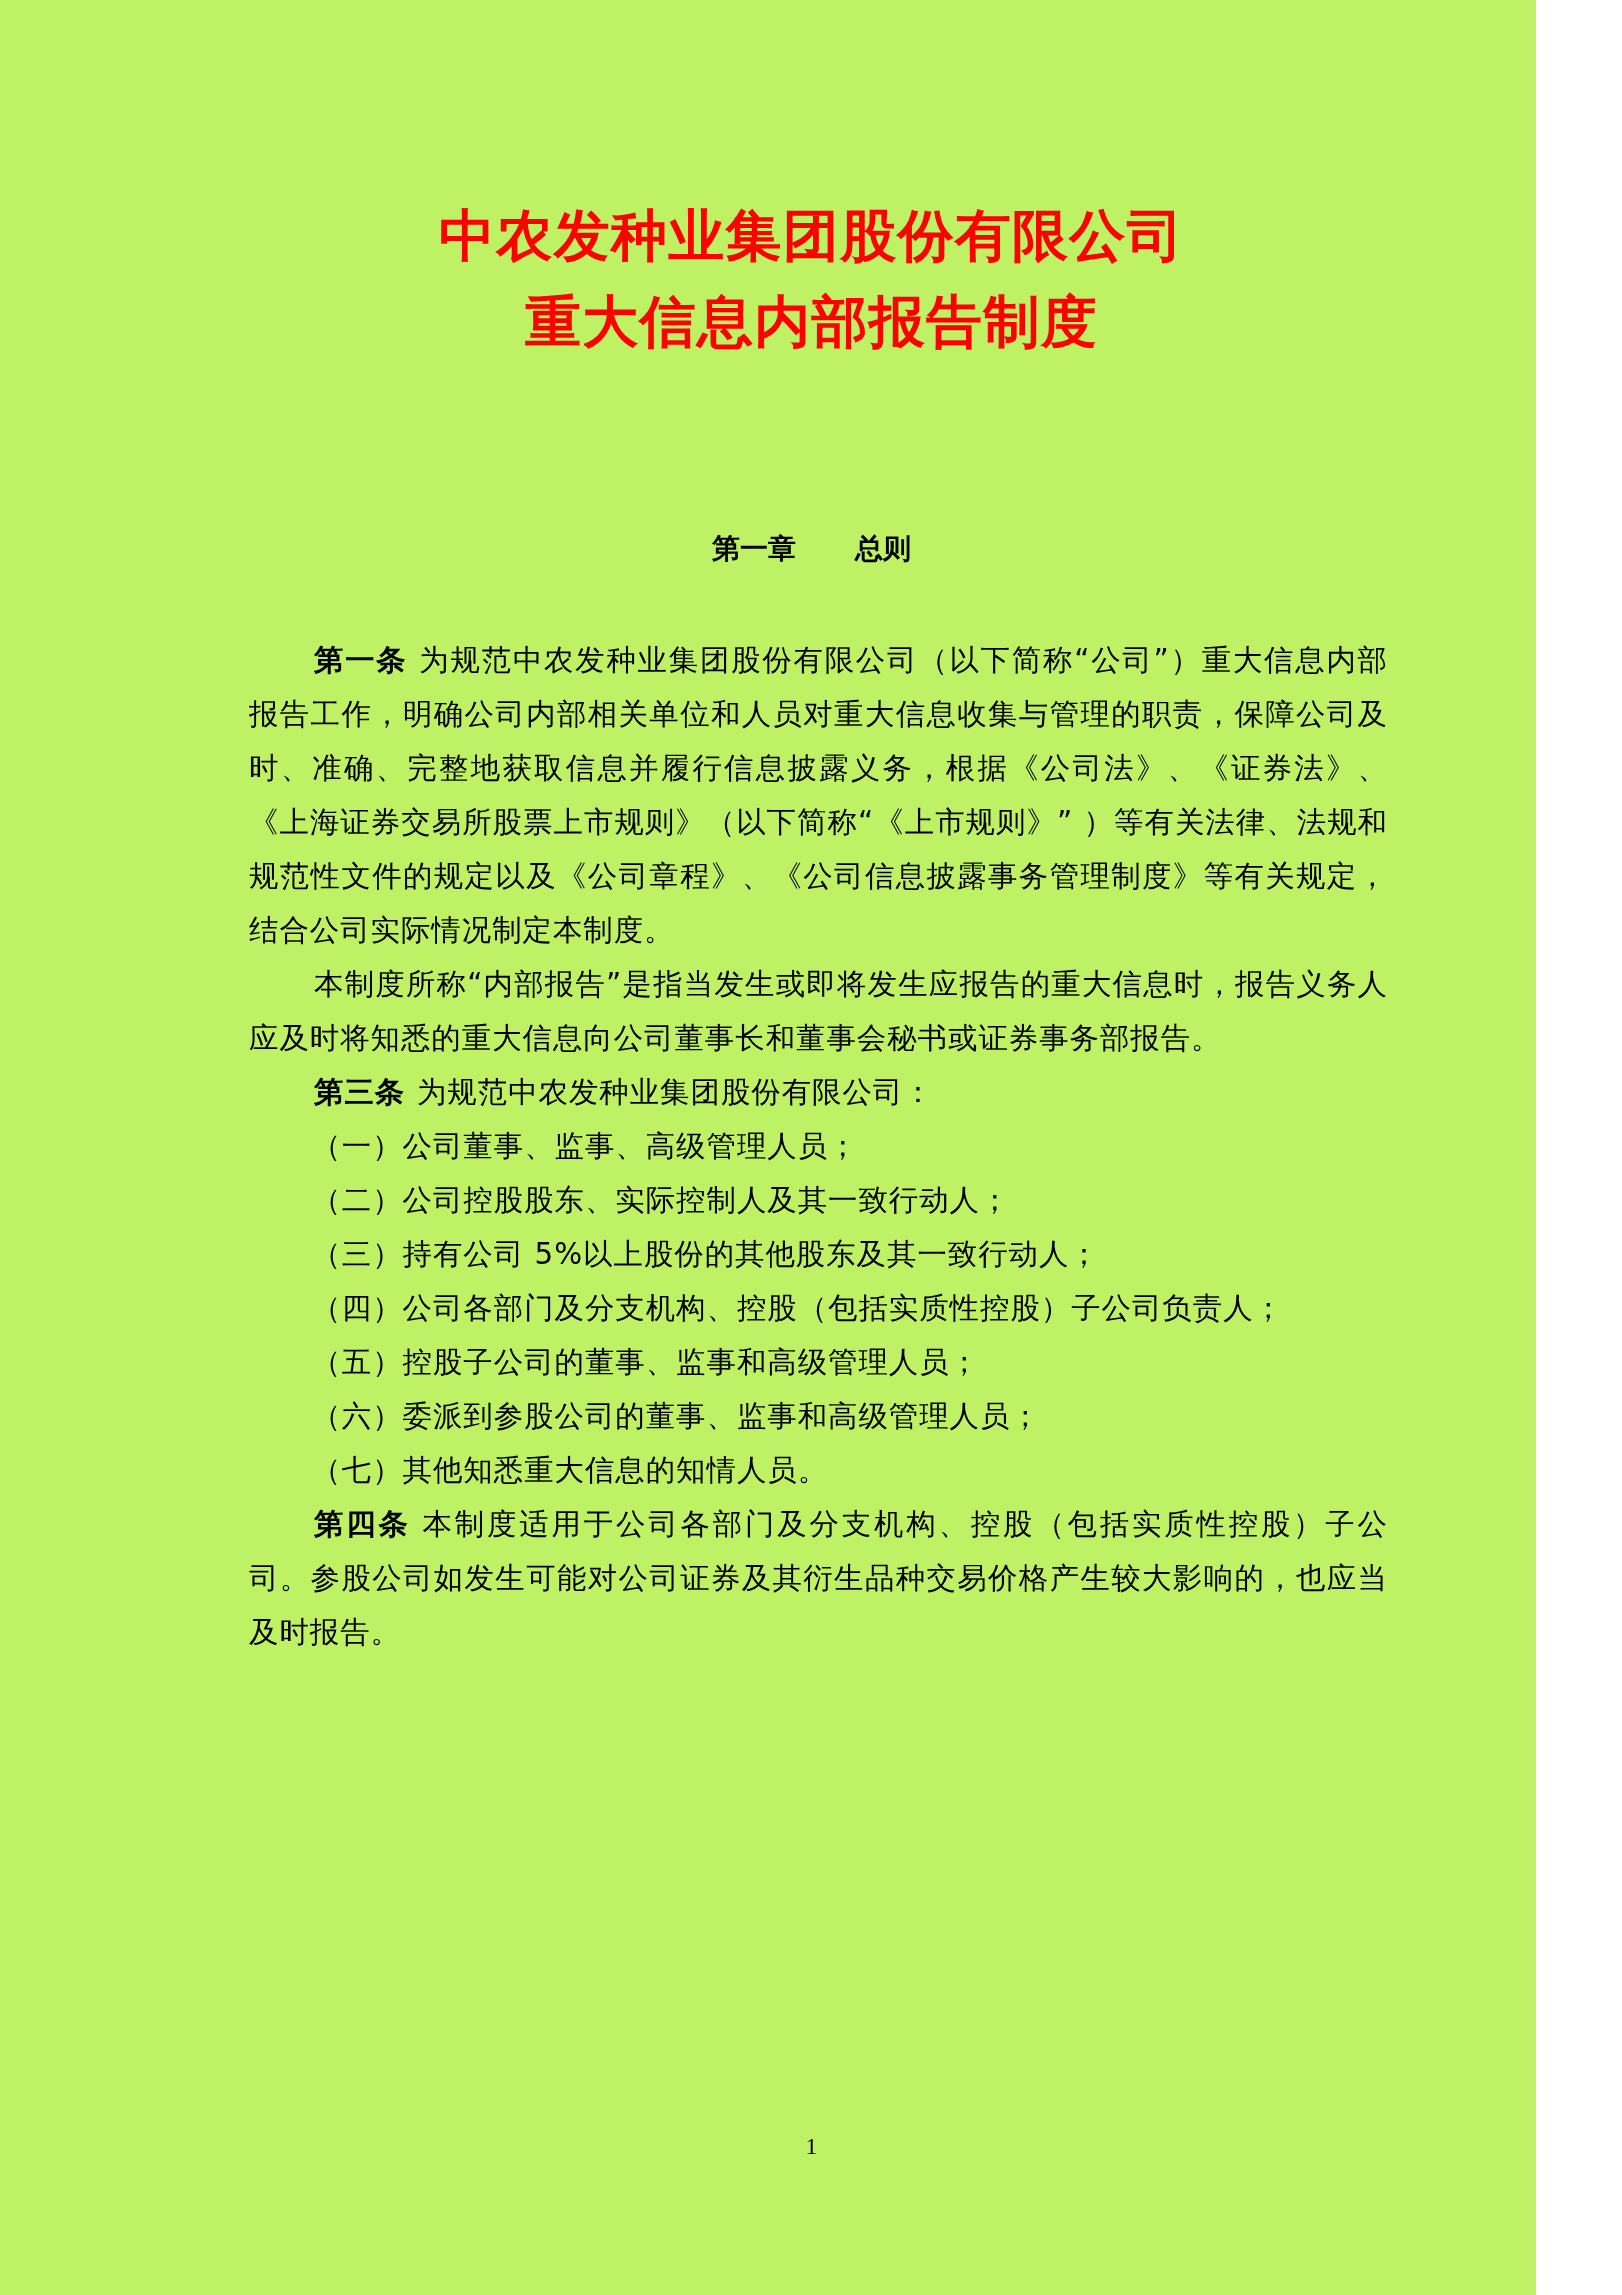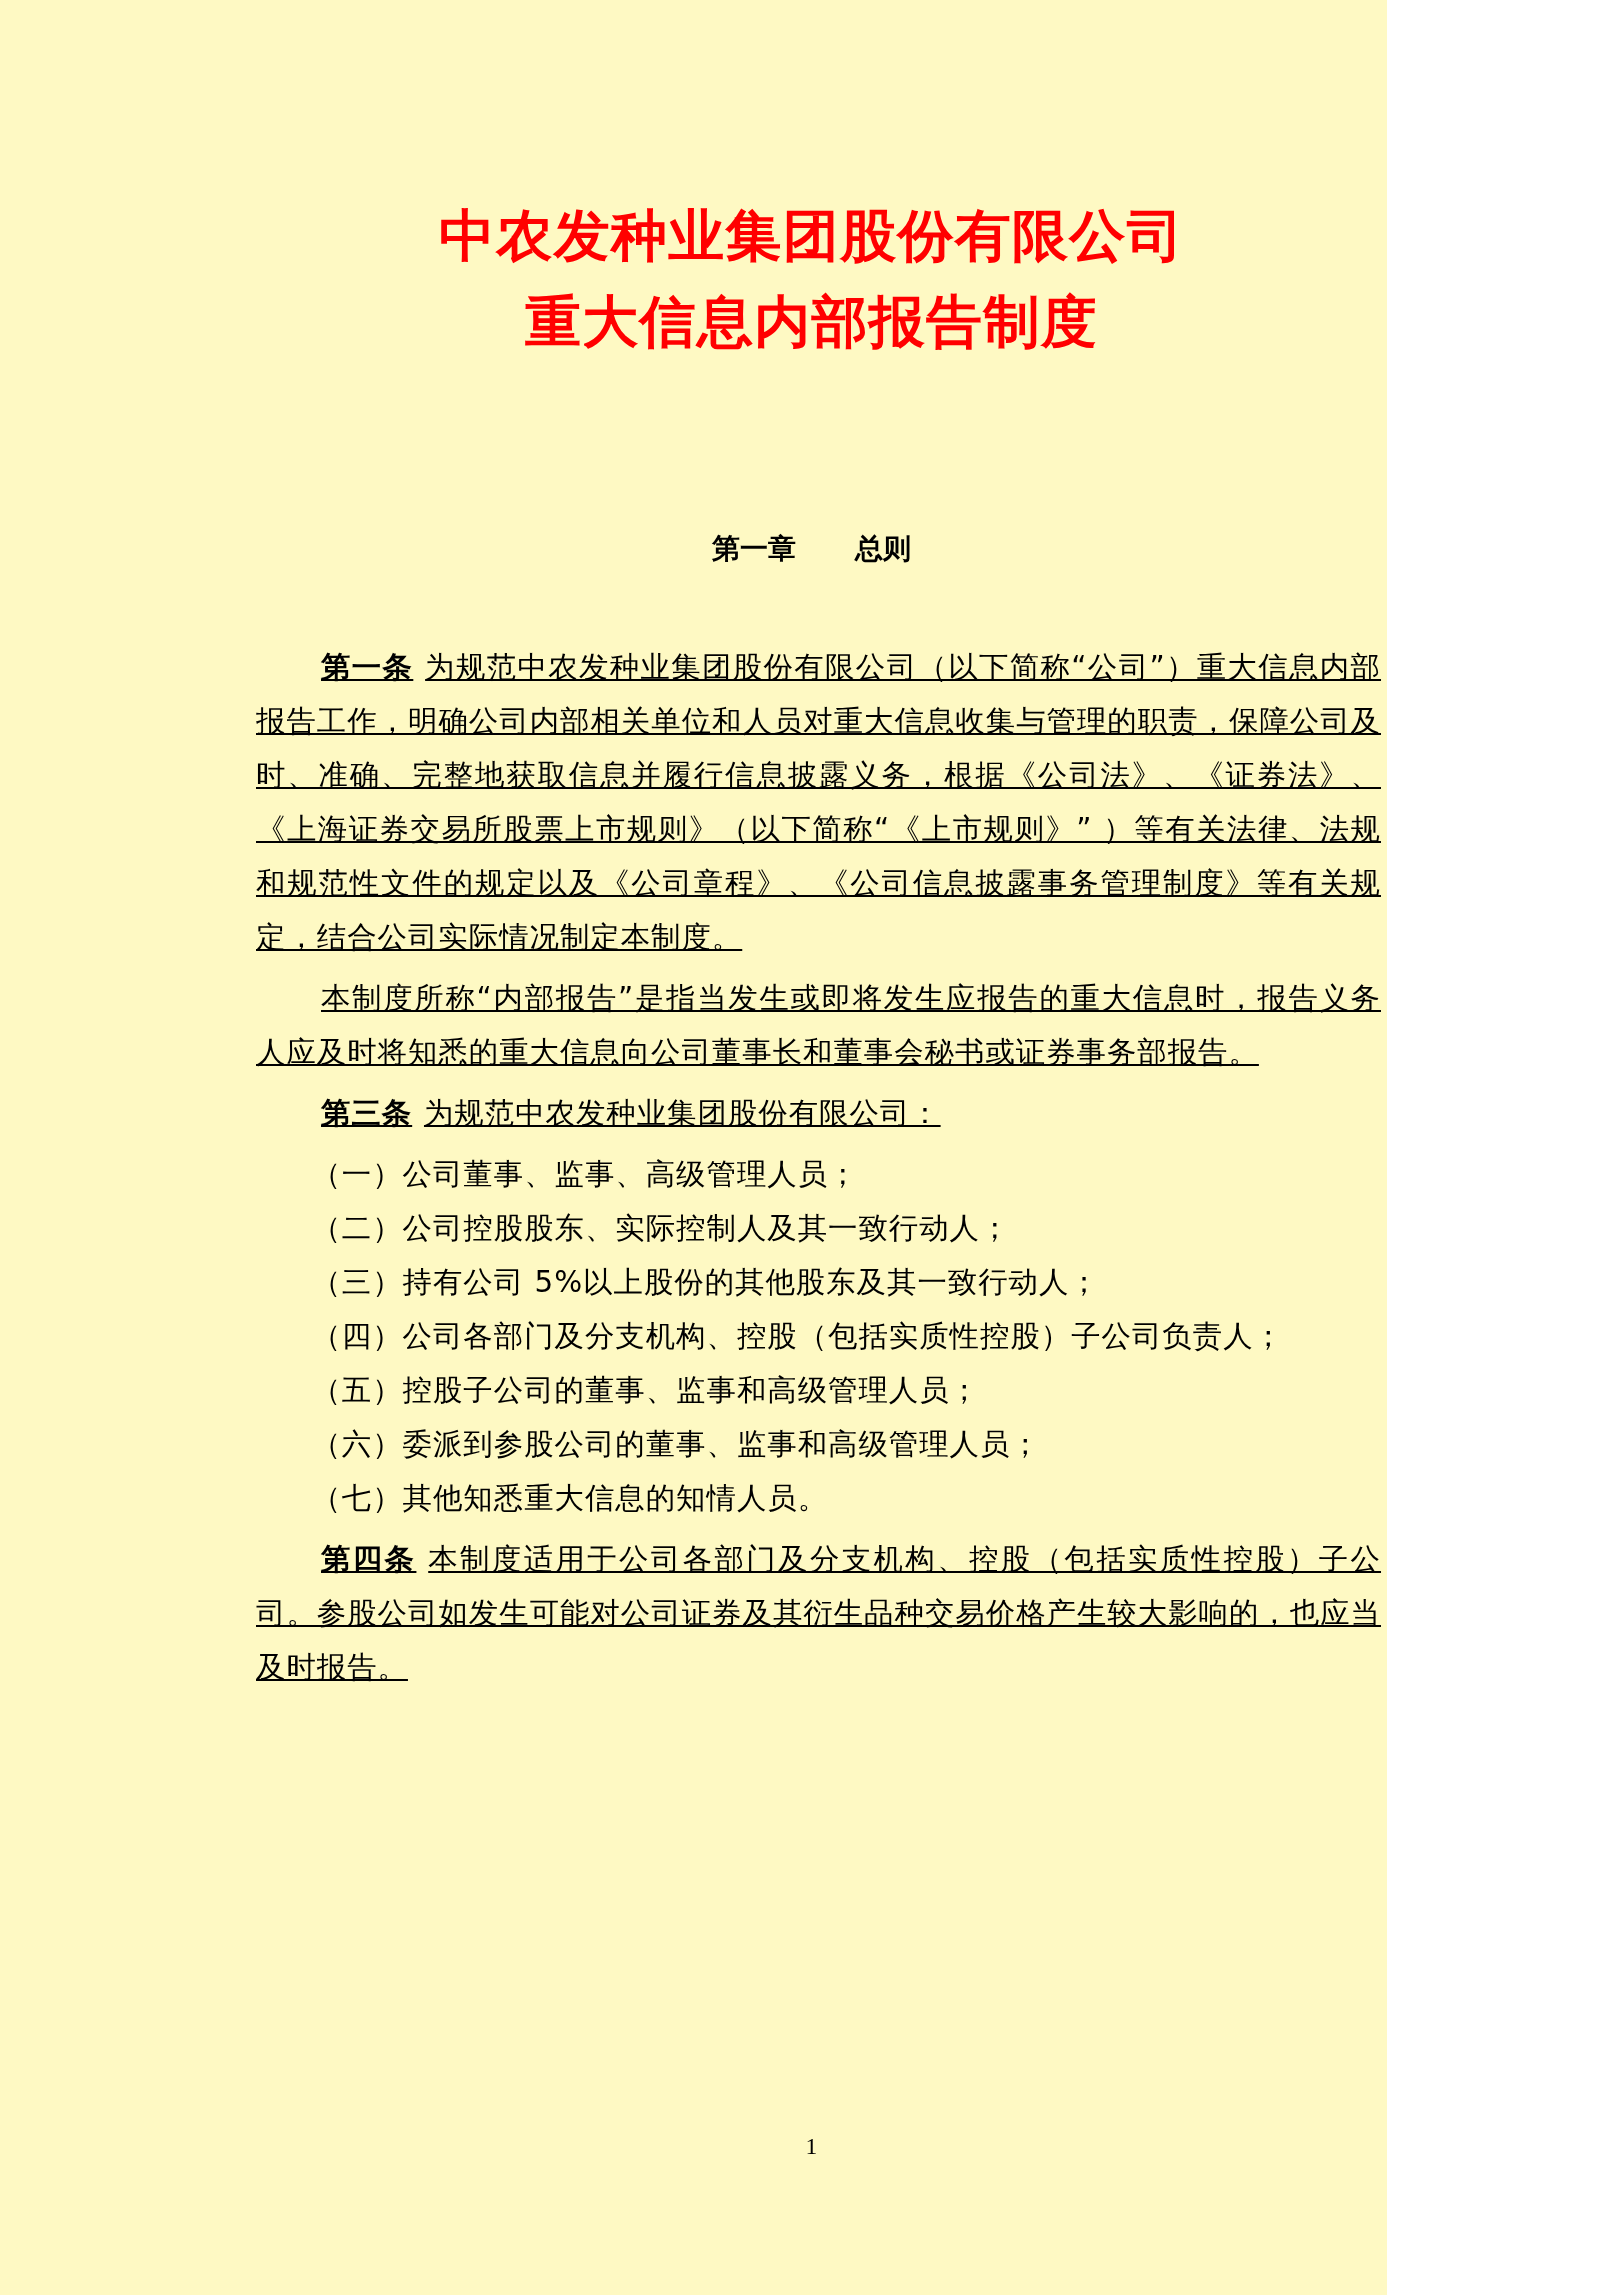--- a/index.html
+++ b/index.html
@@ -11,23 +11,23 @@
       width: 1623px;
       height: 2295px;
       position: relative;
       overflow: hidden;
       font-family: "DejaVu Serif", "Liberation Serif", serif;
       color: #000000;
     }
     .page {
       position: absolute;
       left: 0; top: 0;
-      width: 1387px;
+      width: 1536px;
       height: 2295px;
-      background: #fef9c3;
+      background: #bef264;
     }
     .title {
       position: absolute;
       left: 0;
       width: 1623px;
       text-align: center;
       font-family: "DejaVu Sans", "Liberation Sans", sans-serif;
       font-weight: bold;
       font-size: 56px;
       letter-spacing: 1.3px;
@@ -63,25 +63,24 @@
       left: 249px;
       top: 633px;
       width: 1139px;
       font-family: "DejaVu Sans", "Liberation Sans", sans-serif;
       font-size: 29.4px;
       line-height: 54px;
       text-align: justify;
       letter-spacing: 1px;
     }
     .para {
-      margin: 7px;
+      margin: 0;
       text-indent: 65px;
       text-align: justify;
       text-align-last: left;
-      text-decoration: underline;
     }
     .para .label {
       font-weight: bold;
       margin-right: 11.8px;
     }
     .list-item {
       margin: 0;
       text-indent: 0;
       padding-left: 65px;
       position: relative;

